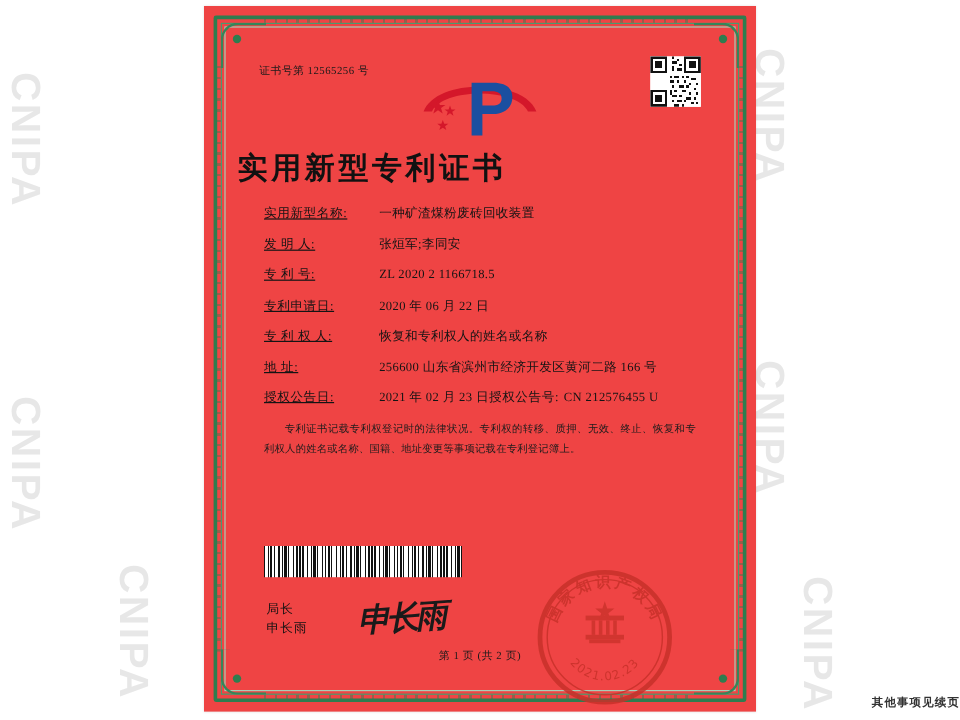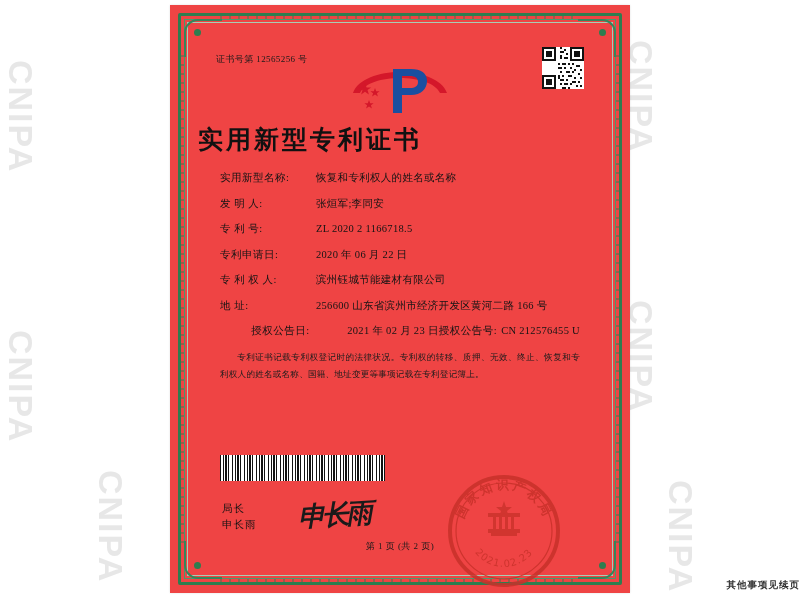--- a/index.html
+++ b/index.html
@@ -155,27 +155,27 @@
     display: flex;
     align-items: baseline;
     margin-bottom: 11.5px;
     font-size: 10.5px;
     color: #141414;
   }
   .field-label {
     white-space: nowrap;
     letter-spacing: 0.5px;
   }
-  .field-label.w-wide { min-width: 92px; }
+  .field-label.w-wide { min-width: 92px; text-decoration: underline; }
   .field-value {
     margin-left: 4px;
     letter-spacing: 0.3px;
     white-space: nowrap;
   }
-  .field-row.split { justify-content: flex-end; }
+  .field-row.split { justify-content: flex-start; }
   .field-row .second-label {
     white-space: nowrap;
     letter-spacing: 0.5px;
   }
 
   .paragraphs {
     position: absolute;
     left: 22px;
     right: 22px;
     top: 318px;
@@ -373,37 +373,37 @@
             <polygon points="24,45 25.2,48.2 28.6,48.2 25.9,50.2 26.9,53.4 24,51.4 21.1,53.4 22.1,50.2 19.4,48.2 22.8,48.2"></polygon>
           </g>
         </svg>
       </div>
 
       <div class="title">实用新型专利证书</div>
 
       <div class="fields">
         <div class="field-row">
           <span class="field-label w-wide">实用新型名称:</span>
-          <span class="field-value">恢复和专利权人的姓名或名称</span>
+          <span class="field-value">一种矿渣煤粉废砖回收装置</span>
         </div>
         <div class="field-row">
           <span class="field-label w-wide">发 明 人:</span>
           <span class="field-value">张烜军;李同安</span>
         </div>
         <div class="field-row">
           <span class="field-label w-wide">专 利 号:</span>
           <span class="field-value">ZL 2020 2 1166718.5</span>
         </div>
         <div class="field-row">
           <span class="field-label w-wide">专利申请日:</span>
           <span class="field-value">2020 年 06 月 22 日</span>
         </div>
         <div class="field-row">
           <span class="field-label w-wide">专 利 权 人:</span>
-          <span class="field-value">滨州钰城节能建材有限公司</span>
+          <span class="field-value">恢复和专利权人的姓名或名称</span>
         </div>
         <div class="field-row">
           <span class="field-label w-wide">地        址:</span>
           <span class="field-value">256600 山东省滨州市经济开发区黄河二路 166 号</span>
         </div>
         <div class="field-row split">
           <span class="field-label w-wide">授权公告日:</span>
           <span class="field-value">2021 年 02 月 23 日</span>
           <span class="second-label">授权公告号:</span>
           <span class="field-value">CN 212576455 U</span>

